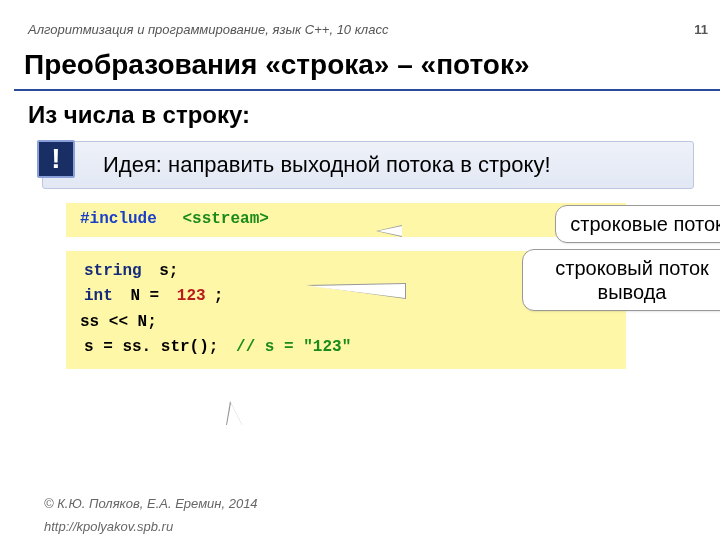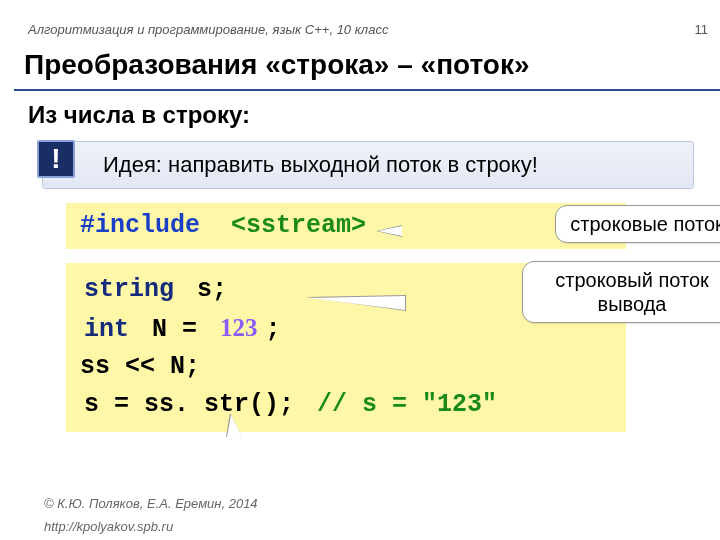--- a/index.html
+++ b/index.html
@@ -8,21 +8,21 @@
     font-family: Arial, sans-serif;
     background: #fff;
     position: relative;
     overflow: hidden;
   }
   .header-line {
     padding: 6px 12px 2px 12px;
     display: flex; justify-content: space-between;
     font-style: italic; color: #555; font-size: 13px;
   }
-  .header-line .pagenum { font-weight: normal; font-style: normal; }
+  .header-line .pagenum { font-weight: bold; font-style: normal; }
   .title {
     font-size: 28px; font-weight: bold;
     padding: 2px 12px 4px 12px;
   }
   hr.blue { border: none; border-top: 2px solid #2a4a9a; margin: 0 6px 6px 6px; }
   .subtitle { font-size: 24px; font-weight: bold; padding: 4px 16px 8px 16px; }
   .idea-box {
     margin: 4px 34px 14px 34px;
     background: linear-gradient(#eef1f8, #e2e8f4);
     border: 1px solid #bcc6de;
@@ -41,28 +41,28 @@
     border-radius: 2px;
   }
   .codeband {
     margin: 0 0 14px 54px;
     position: relative;
   }
   .codeband-inner {
     background: #fff7a8;
     padding: 6px 10px;
     font-family: "Courier New", monospace;
-    font-size: 25px; font-weight: bold;
+    font-size: 16px; font-weight: bold;
     line-height: 1.35;
     width: 560px;
   }
   .kw-blue { color: #1a3fc7; }
   .kw-navy { color: #142a7a; }
   .kw-green { color: #1a8a1a; }
-  .num { color: #8b5cf6; font-family: Liberation Serif, serif; }
+  .num { color: #b91c1c; }
   .callout {
     position: absolute;
     background: #fff;
     border: 1px solid #999;
     border-radius: 12px;
     padding: 6px 14px;
     font-size: 20px;
     text-align: center;
     box-shadow: 1px 1px 2px rgba(0,0,0,0.1);
     line-height: 1.2;
@@ -94,21 +94,21 @@
   <span class="pagenum">11</span>
 </div>
 
 <div class="title">Преобразования «строка» – «поток»</div>
 <hr class="blue">
 
 <div class="subtitle">Из числа в строку:</div>
 
 <div class="idea-box">
   <div class="idea-badge">!</div>
-  <span>Идея: направить выходной поток в строку!</span>
+  <span>Идея: направить выходной потока в строку!</span>
 </div>
 
 <div class="codeband">
   <div class="codeband-inner">
     <span class="kw-blue">#include</span>
     <span> </span><span class="kw-green">&lt;sstream&gt;</span>
   </div>
   <div class="tail t1"></div>
   <div class="callout c1">строковые потоки</div>
 </div>

